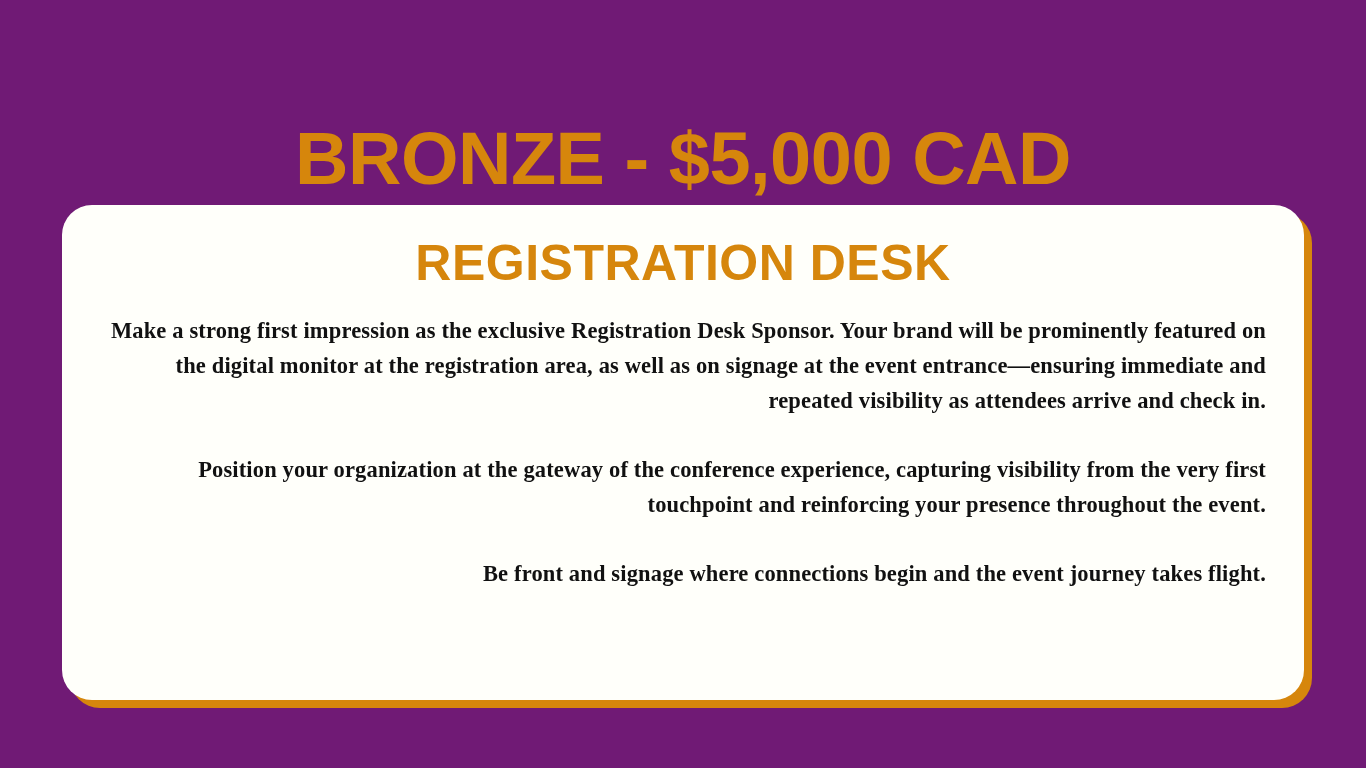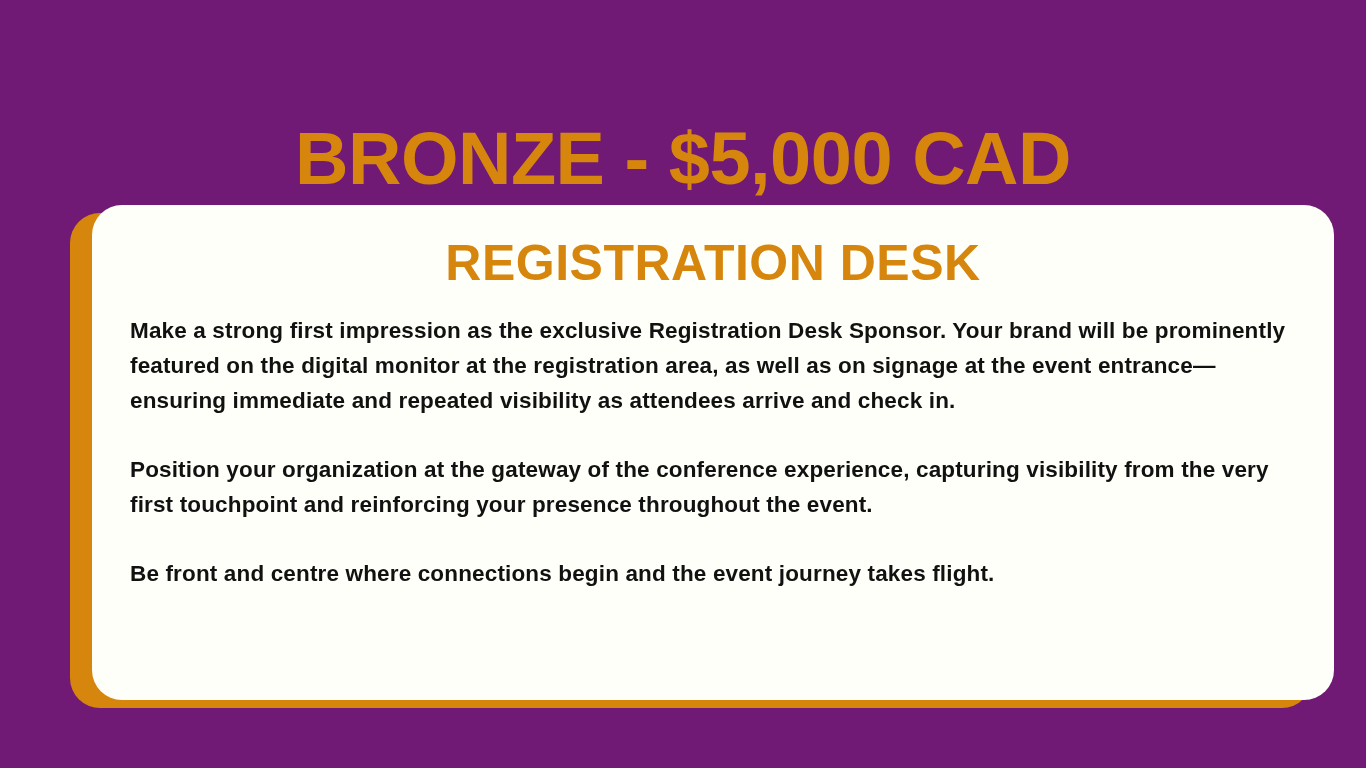--- a/index.html
+++ b/index.html
@@ -58,40 +58,39 @@
   .card {
     position: absolute;
     left: 0;
     top: 0;
     width: 1242px;
     height: 495px;
     background: #FFFFFA;
     border-radius: 30px;
     box-sizing: border-box;
     padding: 22px 30px 0 30px;
-    margin-left: 30px;
   }
 
   .card-title {
     text-align: center;
     color: #D6860C;
     font-family: "Liberation Sans", "DejaVu Sans", sans-serif;
     font-size: 50px;
     font-weight: bold;
     letter-spacing: 0.5px;
     line-height: 1.12;
     margin: 8px 0 0 0;
     white-space: nowrap;
   }
 
   .card-body {
     margin-top: 22px;
-    text-align: left;
+    text-align: right;
     color: #111111;
-    font-family: Liberation Sans, sans-serif;
+    font-family: Liberation Serif, serif;
     font-size: 22.5px;
     font-weight: bold;
     line-height: 1.56;
     letter-spacing: 0.15px;
   }
 
   .card-body p {
     margin: 0;
     padding: 0 8px;
   }
@@ -111,19 +110,19 @@
     <div class="card-shadow"></div>
     <div class="card">
 
       <h2 class="card-title">REGISTRATION DESK</h2>
 
       <div class="card-body">
         <p>Make a strong first impression as the exclusive Registration Desk Sponsor. Your brand will be prominently featured on the digital monitor at the registration area, as well as on signage at the event entrance—ensuring immediate and repeated visibility as attendees arrive and check in.</p>
         <div class="gap"></div>
         <p>Position your organization at the gateway of the conference experience, capturing visibility from the very first touchpoint and reinforcing your presence throughout the event.</p>
         <div class="gap"></div>
-        <p>Be front and centre where connections begin and the event journey takes flight.</p>
+        <p>Be front and signage where connections begin and the event journey takes flight.</p>
       </div>
 
     </div>
   </div>
 
 </div>
 
 </body></html>

